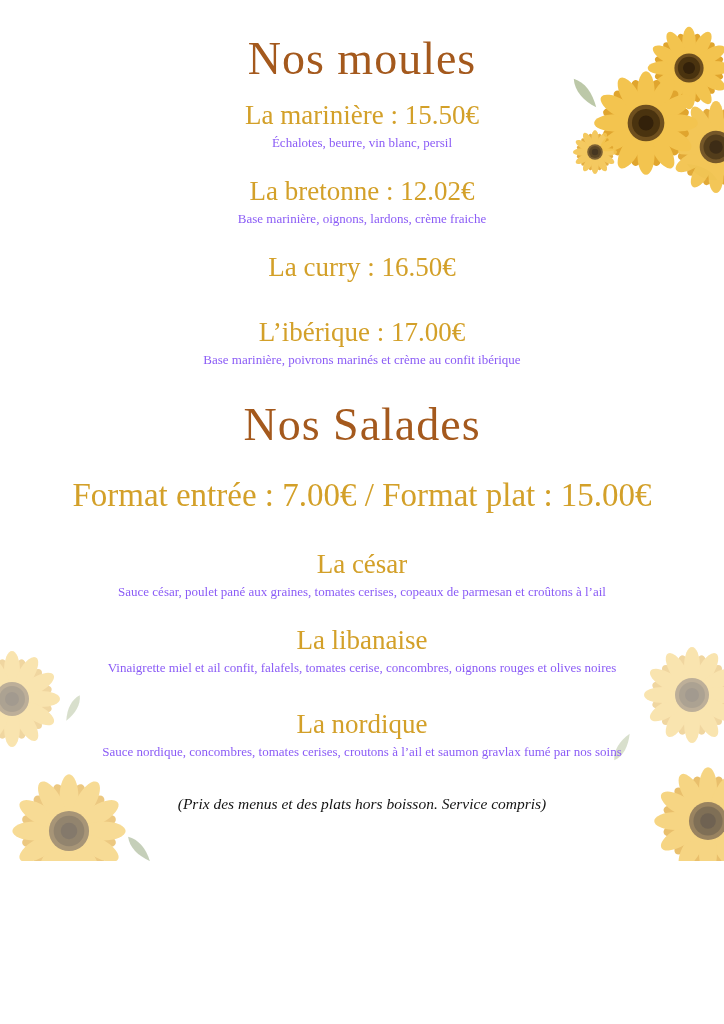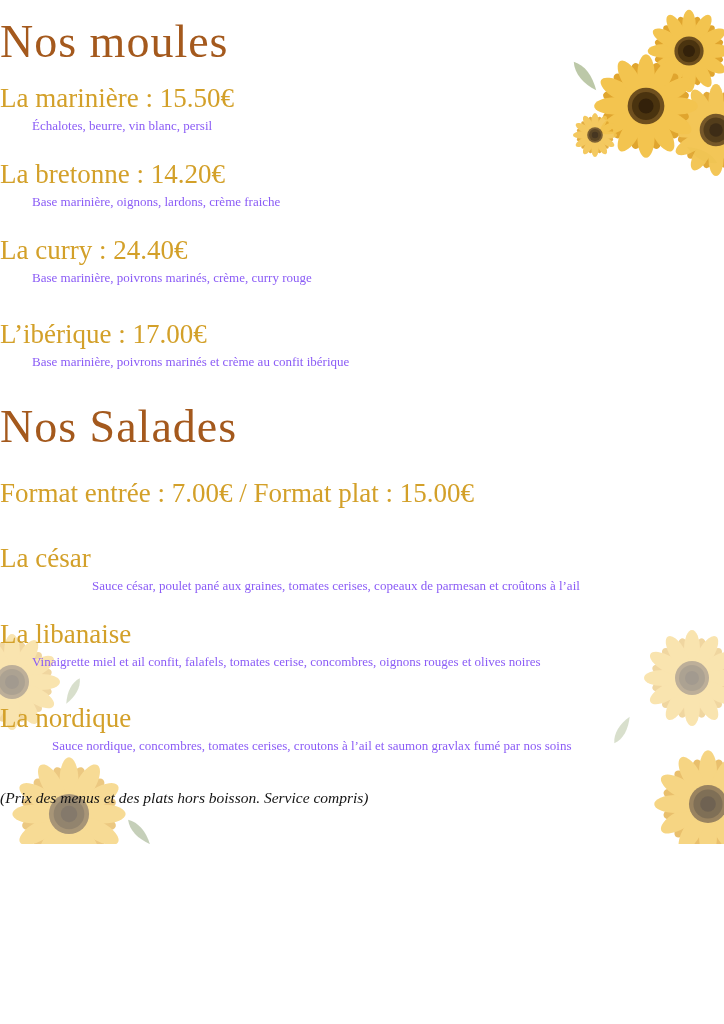--- a/index.html
+++ b/index.html
@@ -1,24 +1,25 @@
 <!DOCTYPE html>
 <html><head>
 <meta charset="utf-8">
 <style>
   * { margin: 0; padding: 0; box-sizing: border-box; }
   html, body { background: #ffffff; }
   .page {
     position: relative;
     width: 724px;
     height: 844px;
-    margin: 0 auto;
+    margin: 17px auto;
     background: #ffffff;
     overflow: hidden;
     font-family: "Liberation Serif", "DejaVu Serif", serif;
+    text-align: center;
   }
   .content { position: relative; z-index: 2; padding-top: 16px; }
   .deco { position: absolute; z-index: 1; transform-origin: 50% 50%; pointer-events: none; }
   .menu-title {
     font-size: 46px;
     font-weight: 500;
     color: #a4591d;
     line-height: 1.15;
     letter-spacing: 1px;
   }
@@ -36,21 +37,21 @@
     font-size: 13px;
     color: #8b5cf6;
     line-height: 1.3;
     margin: 2px auto 0;
     max-width: 660px;
   }
   .item-desc.narrow { max-width: 540px; }
   .item-desc.mid { max-width: 620px; }
   .formats {
     margin-top: 22px;
-    font-size: 27px;
+    font-size: 33px;
     color: #d3a029;
     line-height: 1.3;
   }
   .footer {
     margin-top: 34px;
     font-size: 15.5px;
     font-style: italic;
     color: #131313;
   }
 </style>
@@ -177,27 +178,26 @@
   <div class="content">
 
     <h1 class="menu-title">Nos moules</h1>
 
     <div class="menu-item first">
       <h2 class="item-title">La marinière : 15.50€</h2>
       <p class="item-desc">Échalotes, beurre, vin blanc, persil</p>
     </div>
 
     <div class="menu-item">
-      <h2 class="item-title">La bretonne : 14.20€</h2>
+      <h2 class="item-title">La bretonne : 12.02€</h2>
       <p class="item-desc">Base marinière, oignons, lardons, crème fraiche</p>
     </div>
 
     <div class="menu-item">
-      <h2 class="item-title">La curry : 24.40€</h2>
-      <p class="item-desc">Base marinière, poivrons marinés, crème, curry rouge</p>
+      <h2 class="item-title">La curry : 16.50€</h2>
     </div>
 
 
     <div class="menu-item gap-lg">
       <h2 class="item-title">L’ibérique : 17.00€</h2>
       <p class="item-desc">Base marinière, poivrons marinés et crème au confit ibérique</p>
     </div>
 
     <h1 class="menu-title salades">Nos Salades</h1>
 

